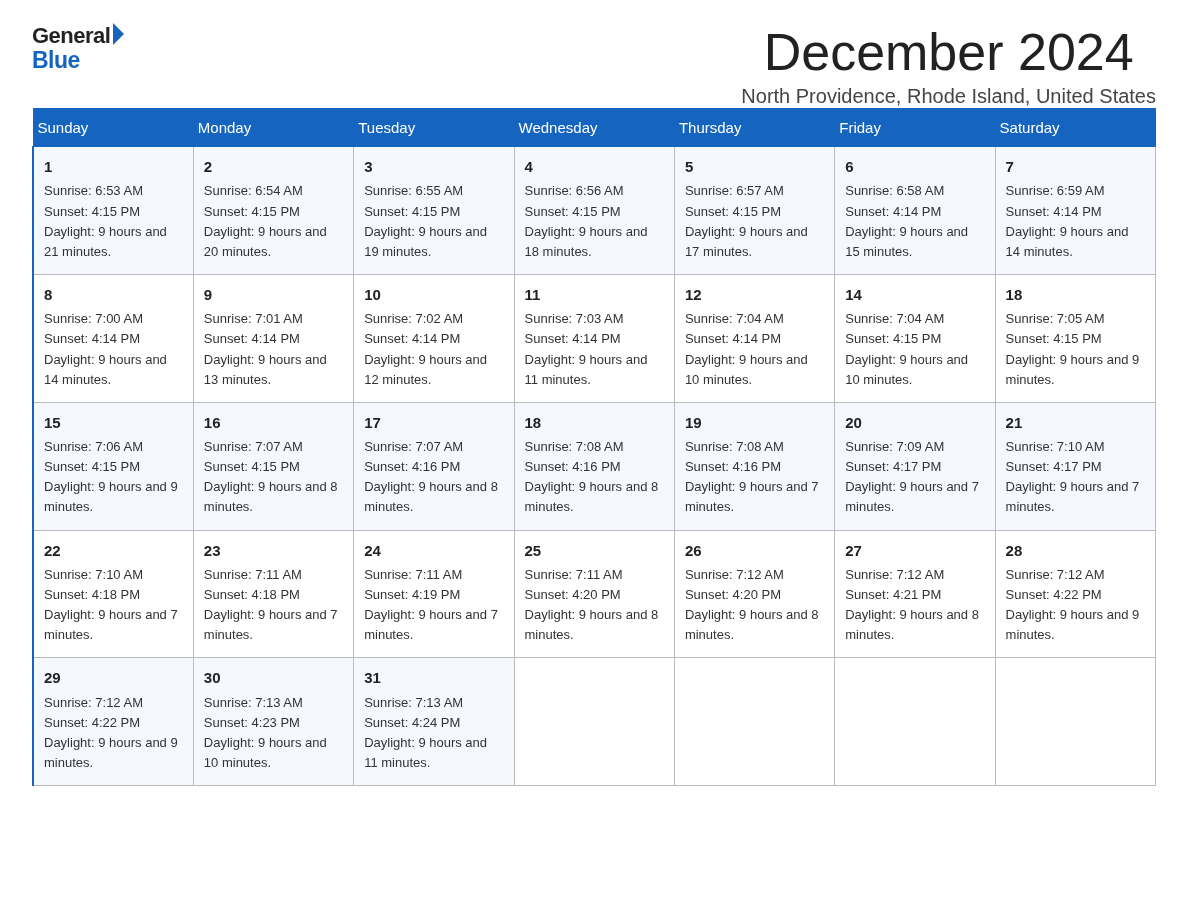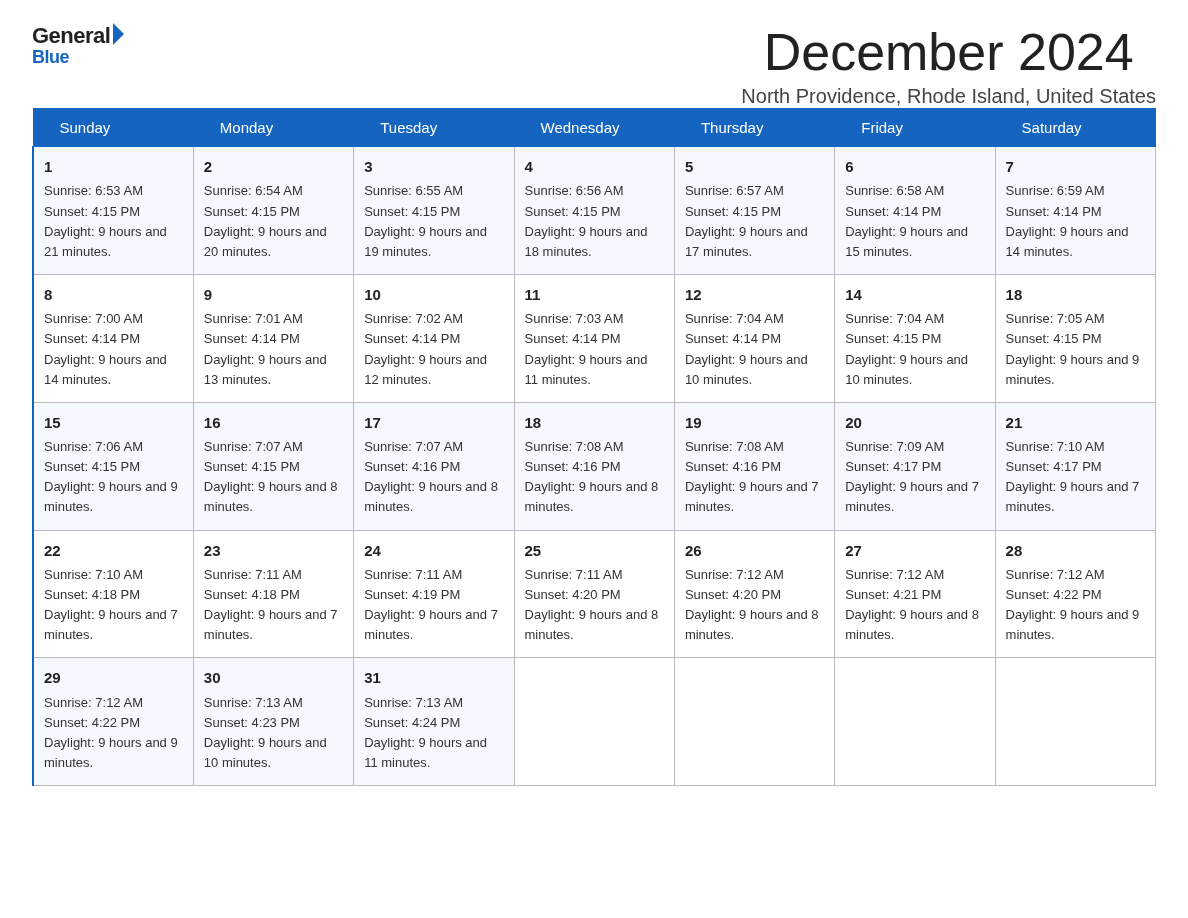--- a/index.html
+++ b/index.html
@@ -21,21 +21,21 @@
       align-items: center;
       gap: 0;
     }
     .logo-text-general {
       font-size: 22px;
       font-weight: bold;
       color: #222;
       letter-spacing: -0.5px;
     }
     .logo-text-blue {
-      font-size: 18px;
+      font-size: 23px;
       font-weight: bold;
       color: #1565C0;
       letter-spacing: -0.5px;
     }
     .logo-arrow {
       width: 0;
       height: 0;
       border-left: 11px solid #1565C0;
       border-top: 11px solid transparent;
       border-bottom: 11px solid transparent;
@@ -69,21 +69,21 @@
       margin-top: 4px;
     }
     table {
       width: 100%;
       border-collapse: collapse;
       font-size: 13.5px;
     }
     thead tr th {
       background-color: #1565C0;
       color: #fff;
-      padding: 10px 26px;
+      padding: 10px 4px;
       text-align: left;
       font-size: 15px;
       font-weight: normal;
       border: 1px solid #1565C0;
     }
     tbody tr td {
       vertical-align: top;
       padding: 8px 10px 12px 10px;
       border: 1px solid #bbb;
       width: calc(100% / 7);

